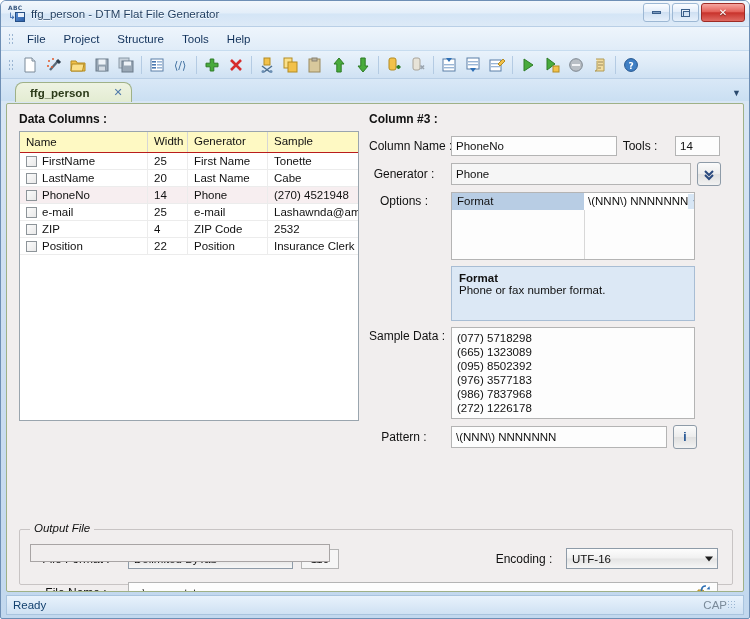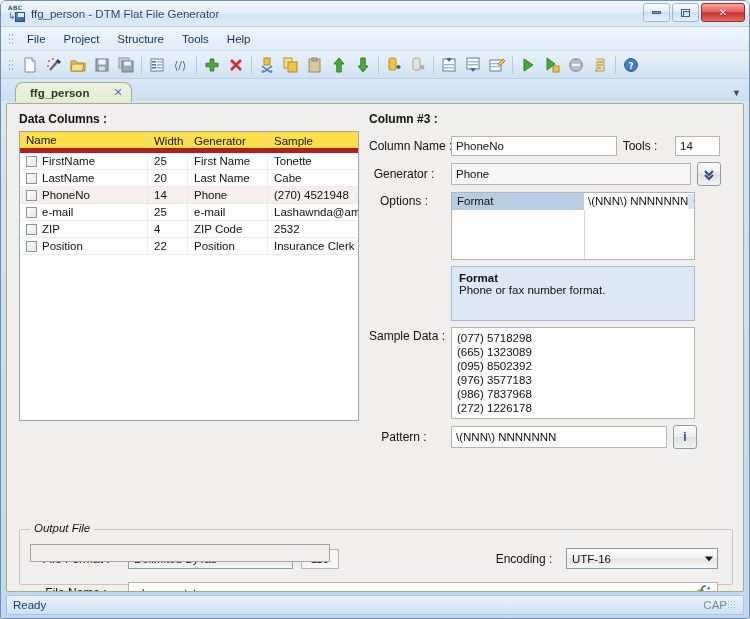--- a/index.html
+++ b/index.html
@@ -180,21 +180,21 @@
   .dc-wrap { position:absolute; left:12px; top:8px; width:340px; }
   .grid {
     margin-top: 5px;
     height: 290px;
     background: #ffffff;
     border: 1px solid #9aa5ae;
     overflow: hidden;
     font-size: 11.5px;
     color: #111;
   }
-  .grid-head { display:flex; height:21px; background:#fde047; border-bottom:5px solid #b91c1c;}
+  .grid-head { display:flex; height:21px; background:#fef9c3; border-bottom:1px solid #b91c1c;}
   .grid-head div {
     padding: 3px 6px;
     border-right: 1px solid #d6d6d6;
     font-size: 11.5px;
     color: #111;
     overflow:hidden; white-space:nowrap;
   }
   .grid-row { display:flex; height:17px; border-bottom:1px solid #ececec; align-items:center;}
   .grid-row.sel { background:#f7eef0; }
   .grid-row > div {

